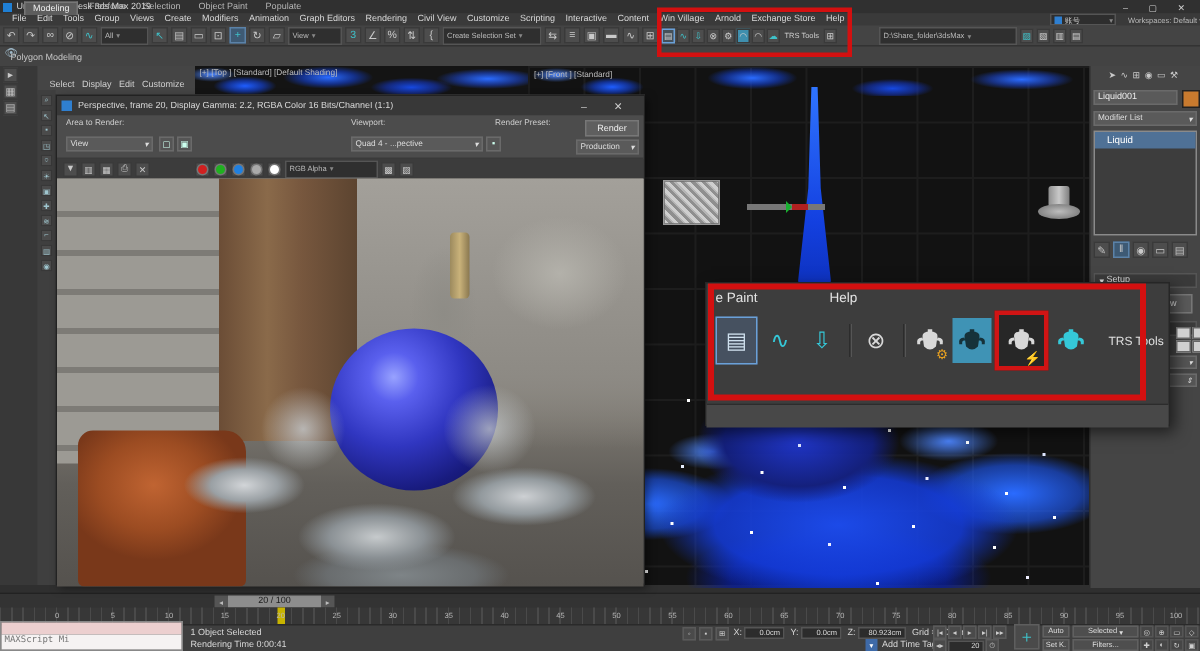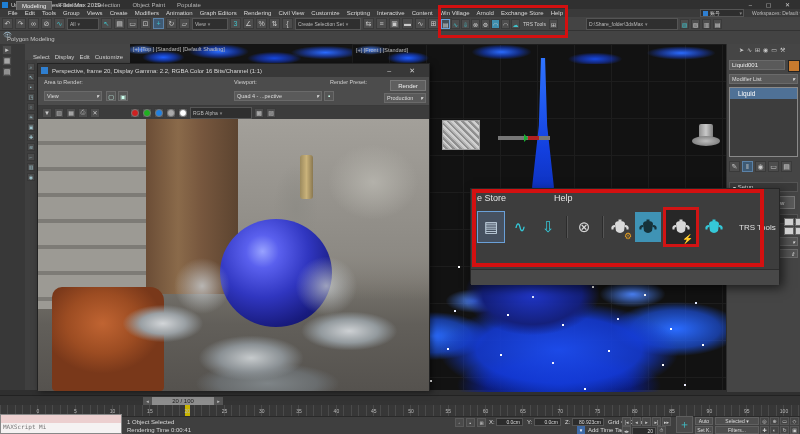--- a/index.html
+++ b/index.html
@@ -458,21 +458,21 @@
       <i>▾</i>
     </span>
   <span class="cp-dd" style="top:205px" data-name="emitter-size-spinner">
       <span></span>
       <i>⇕</i>
     </span>
 </div>
 
 <div id="overlay" class="abs" data-name="magnified-toolbar-overlay">
   <div id="overlay-menu" data-name="overlay-menubar">
-      <span class="" data-name="overlay-menu-item">e Store</span>
+      <span class="" data-name="overlay-menu-item">e Paint</span>
       <span class="" data-name="overlay-menu-item">Help</span>
     </div>
   <div id="overlay-icons" data-name="overlay-icon-row">
 
   <span class="ov-icon" data-name="render-setup-window-icon">▤</span>
       <span class="ov-icon" data-name="rendered-frame-window-icon">∿</span>
       <span class="ov-icon" data-name="render-download-icon">⇩</span>
       <span class="ov-icon" data-name="sep"></span>
       <span class="ov-icon" data-name="state-sets-icon">⊗</span>
       <span class="ov-icon" data-name="sep"></span>

